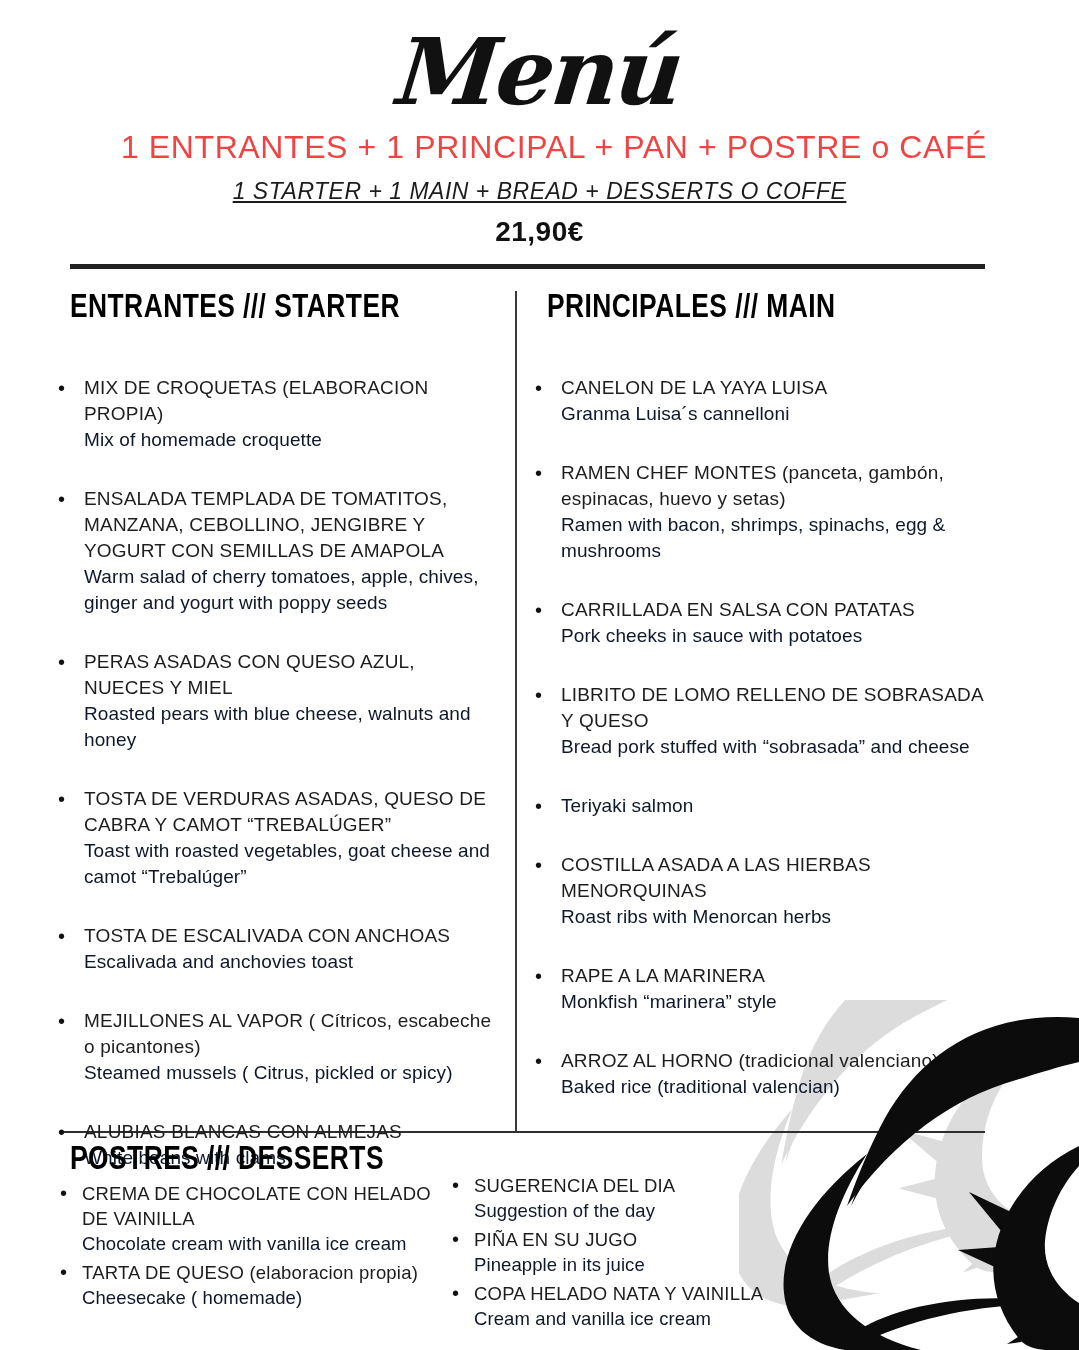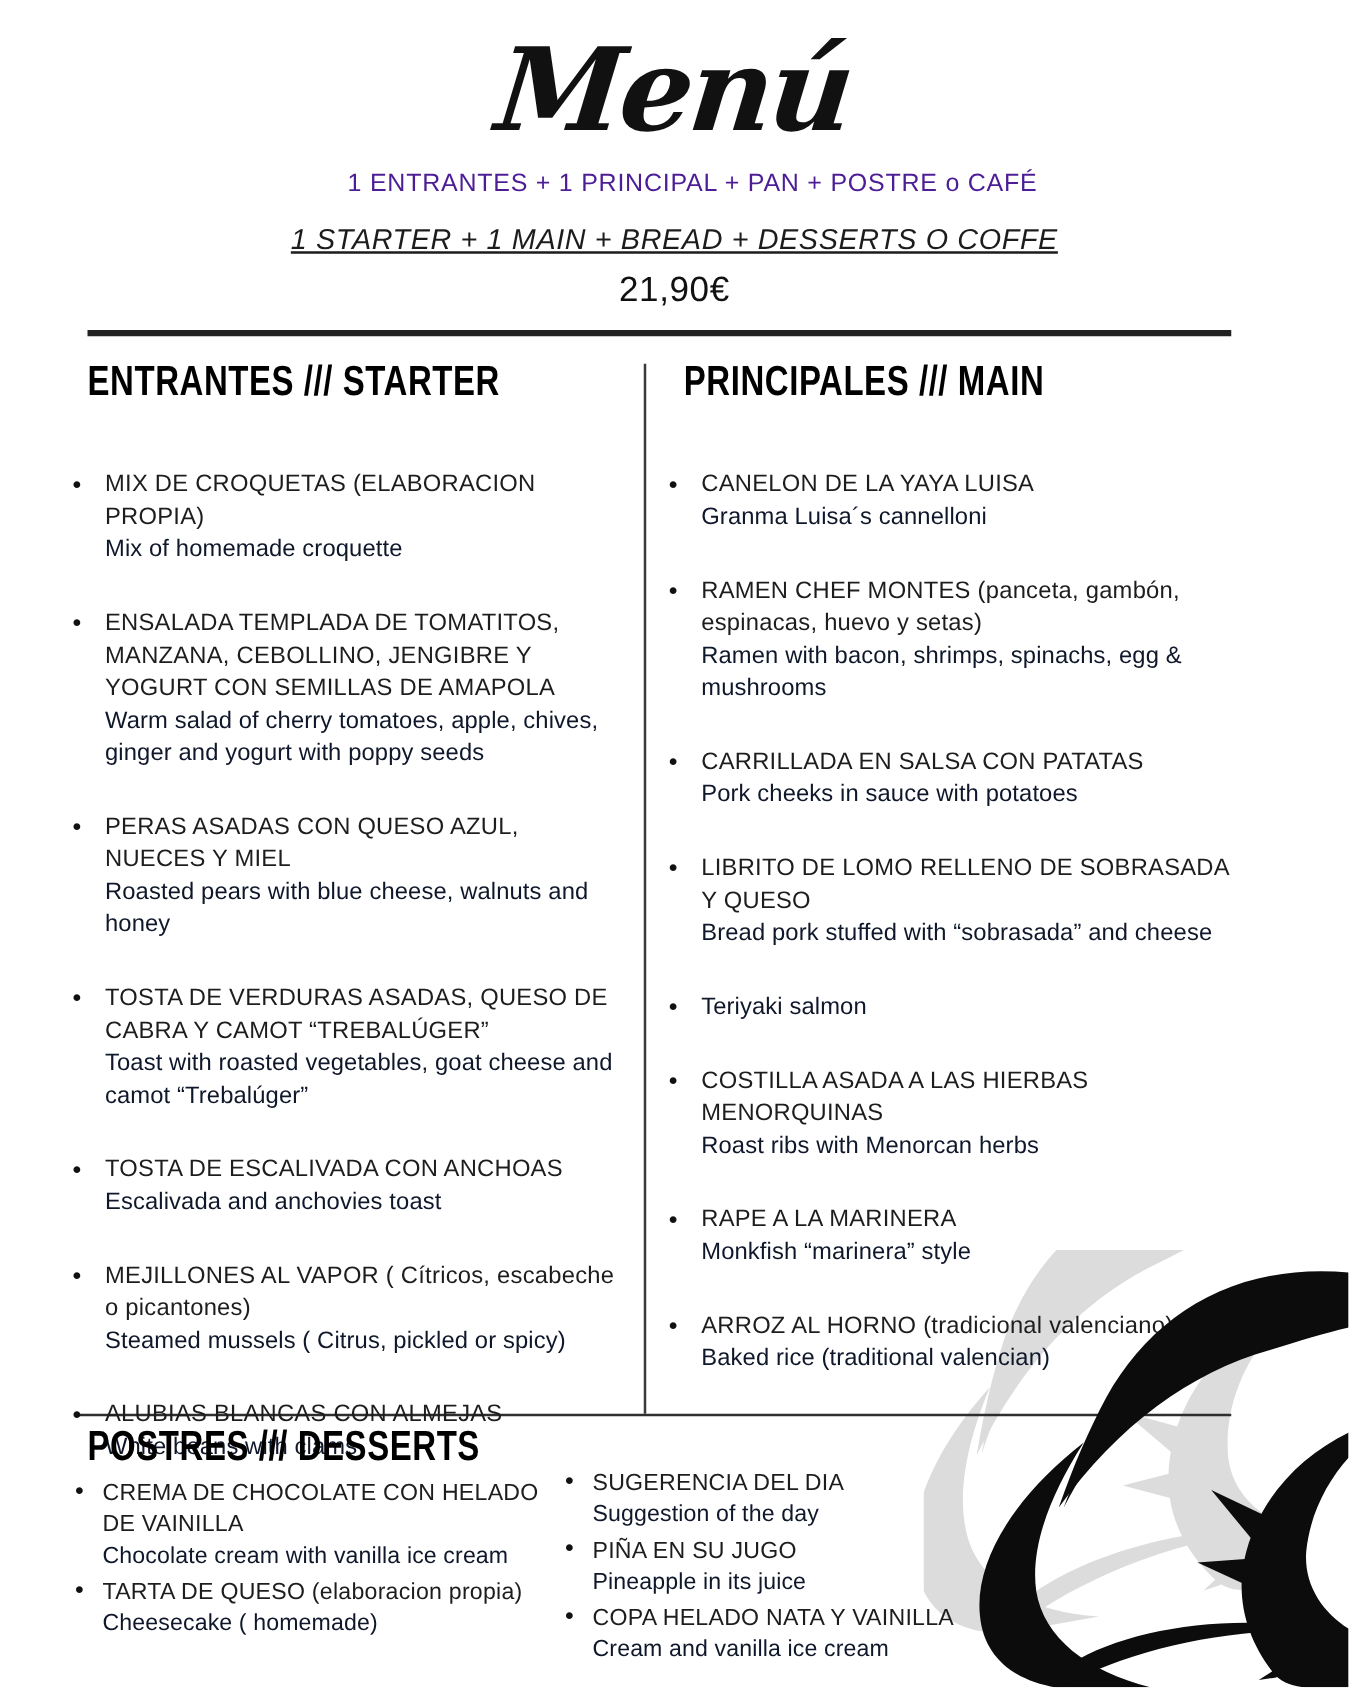--- a/index.html
+++ b/index.html
@@ -8,23 +8,23 @@
     background:#ffffff;color:#1c1c1c;
     font-family:"Liberation Sans",sans-serif;
   }
   
   .header{position:relative;text-align:center;padding-top:16px;z-index:3;}
   .script-title{
     font-family:"DejaVu Serif",serif;font-style:italic;font-weight:700;
     font-size:92px;line-height:112px;color:#111;
     display:inline-block;transform:skewX(-6deg);letter-spacing:-3px;
   }
-  .combo-es{font-size:20px;letter-spacing:.6px;color:#4c1d95;margin-top:4px;line-height:30px;margin-left:29px;}
+  .combo-es{font-size:32px;letter-spacing:.6px;color:#ef4444;margin-top:4px;line-height:30px;margin-left:29px;}
   .combo-en{font-size:23px;font-style:italic;letter-spacing:.5px;color:#1c1c1c;margin-top:14px;line-height:30px;text-decoration:underline;}
-  .price{font-size:28px;font-weight:400;letter-spacing:.5px;color:#111;margin-top:9px;line-height:34px;}
+  .price{font-size:28px;font-weight:700;letter-spacing:.5px;color:#111;margin-top:9px;line-height:34px;}
   
   .rule{position:relative;z-index:1;background:#222;}
   .rule-top{height:5px;width:915px;margin:15px 0 0 70px;}
   .rule-mid{height:2px;width:923px;margin:0 0 0 62px;background:#2e2e2e;}
   .rule-bottom{height:3px;width:915px;margin:0 0 0 70px;background:#242424;}
   
   .columns{position:relative;z-index:2;display:flex;width:915px;margin-left:70px;height:862px;padding-top:20px;box-sizing:border-box;}
   .col-left{width:445px;padding-right:22px;box-sizing:border-box;}
   .v-divider{width:2px;background:#3a3a3a;margin-top:2px;}
   .col-right{flex:1;padding-left:30px;}

